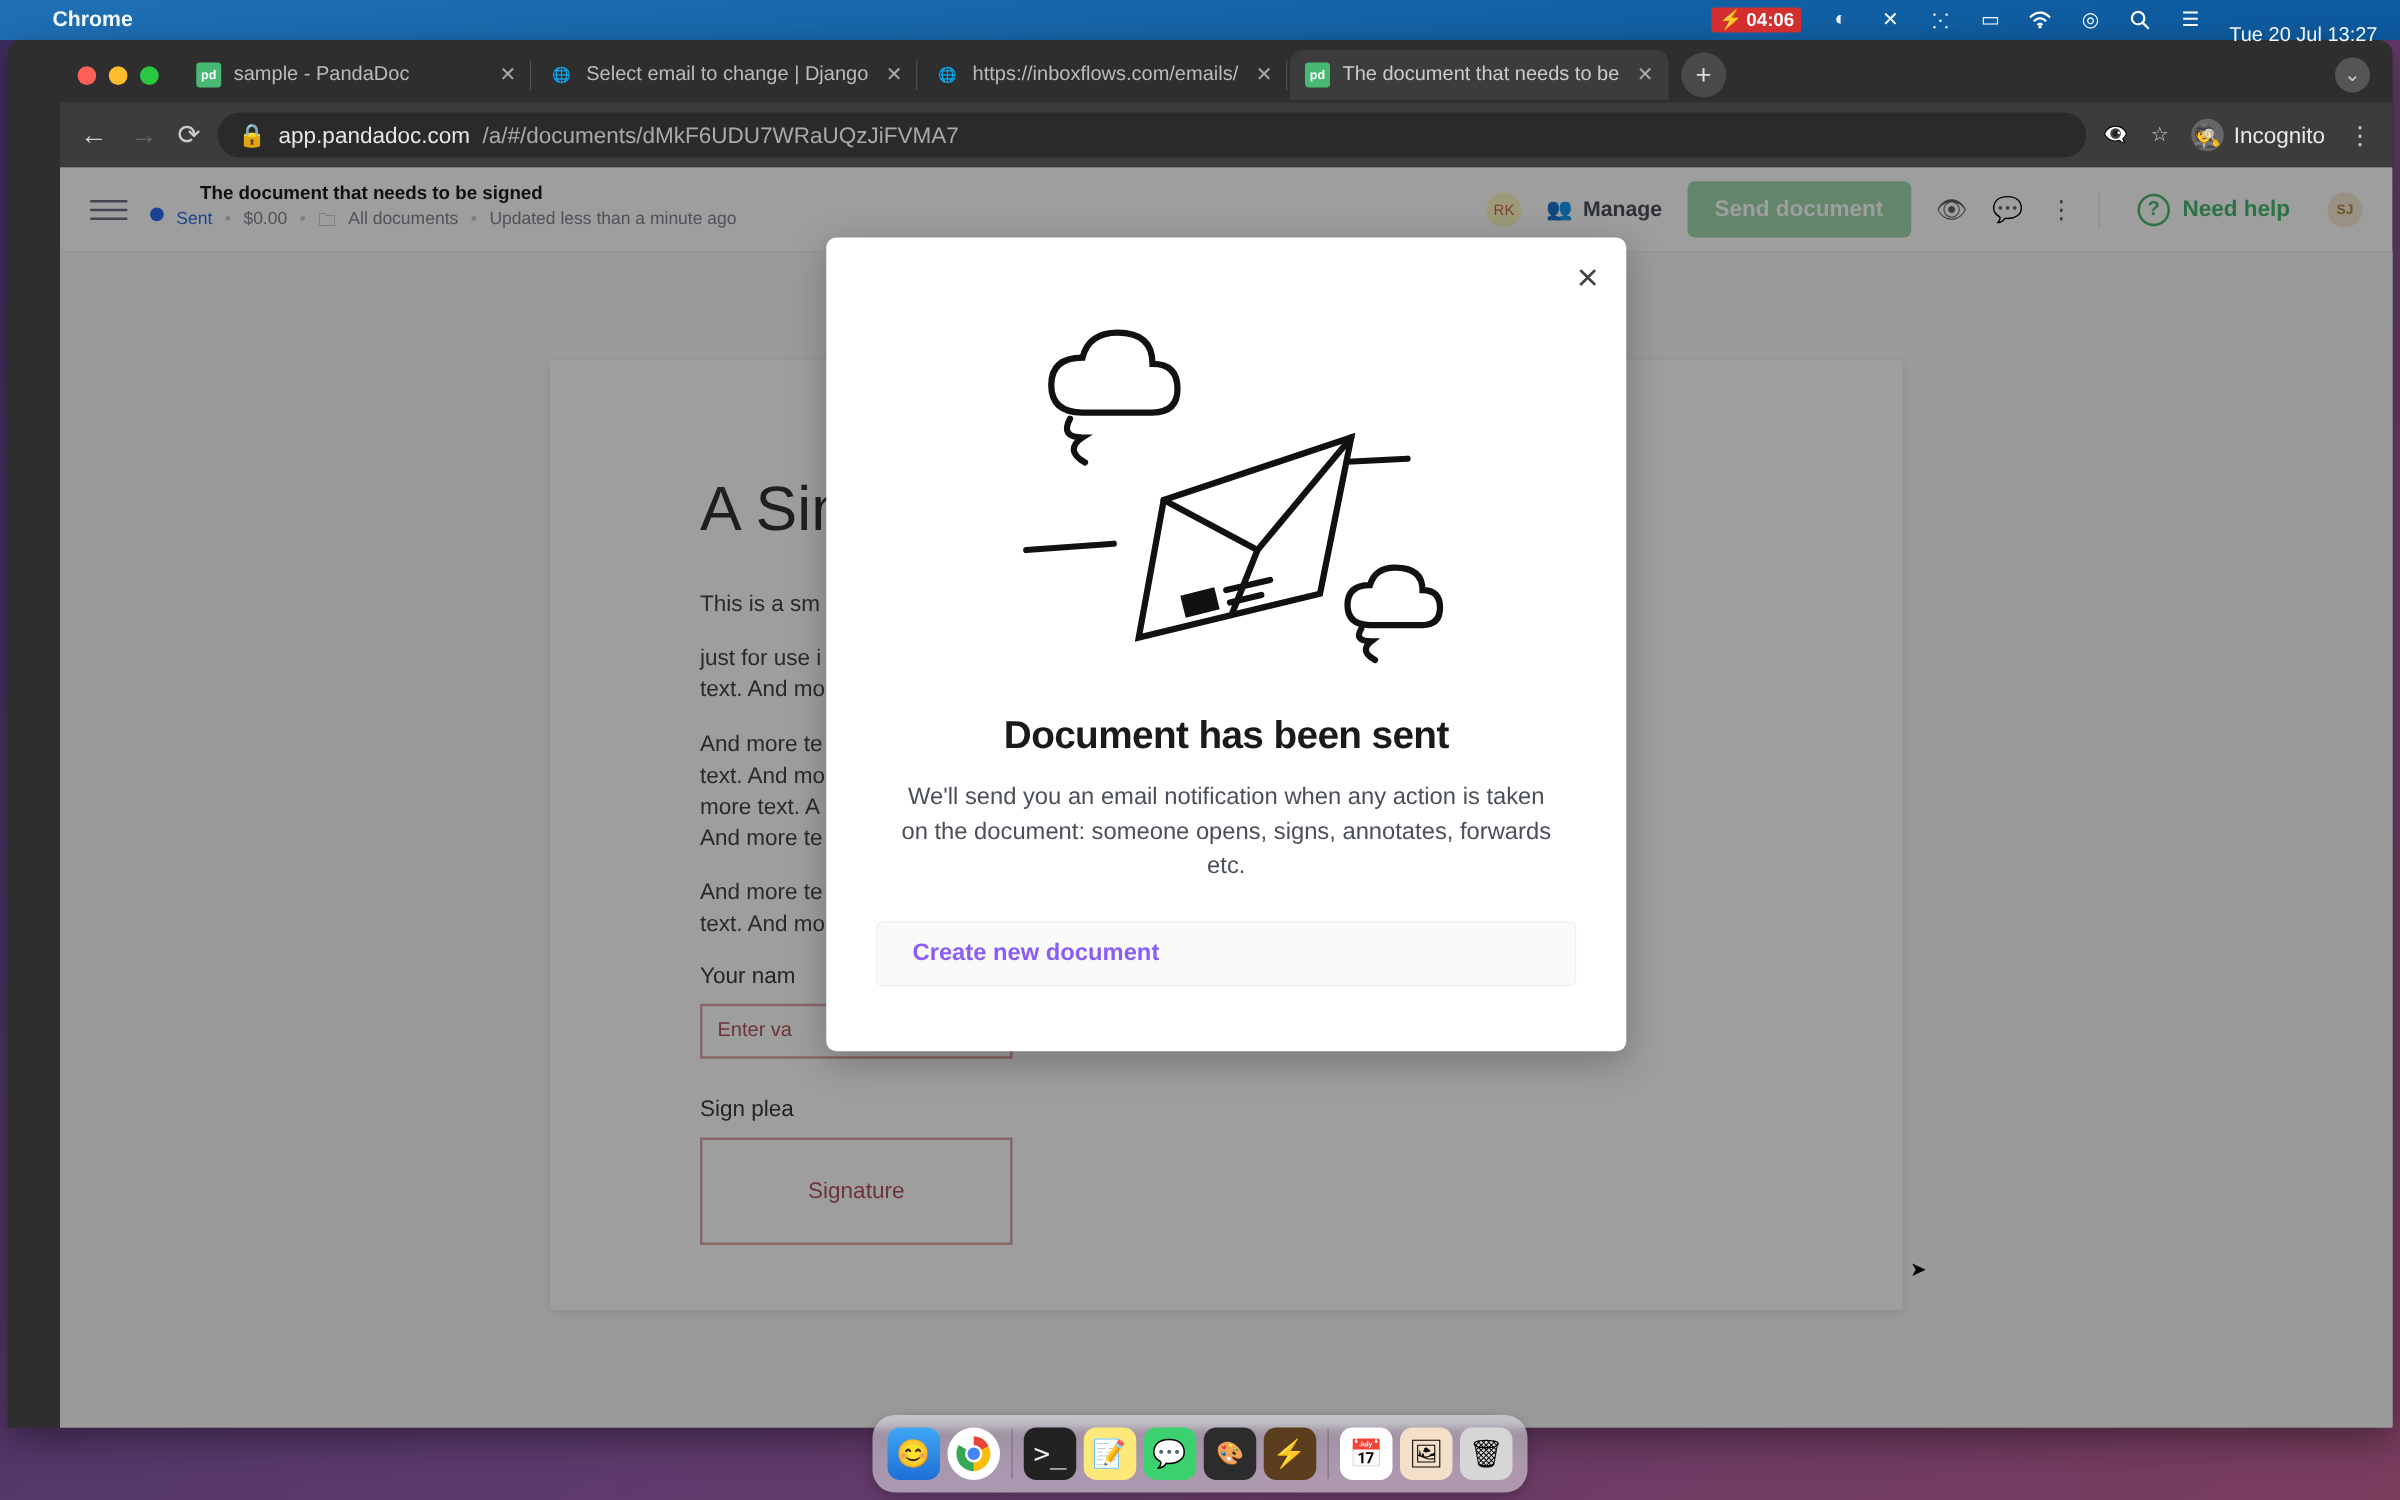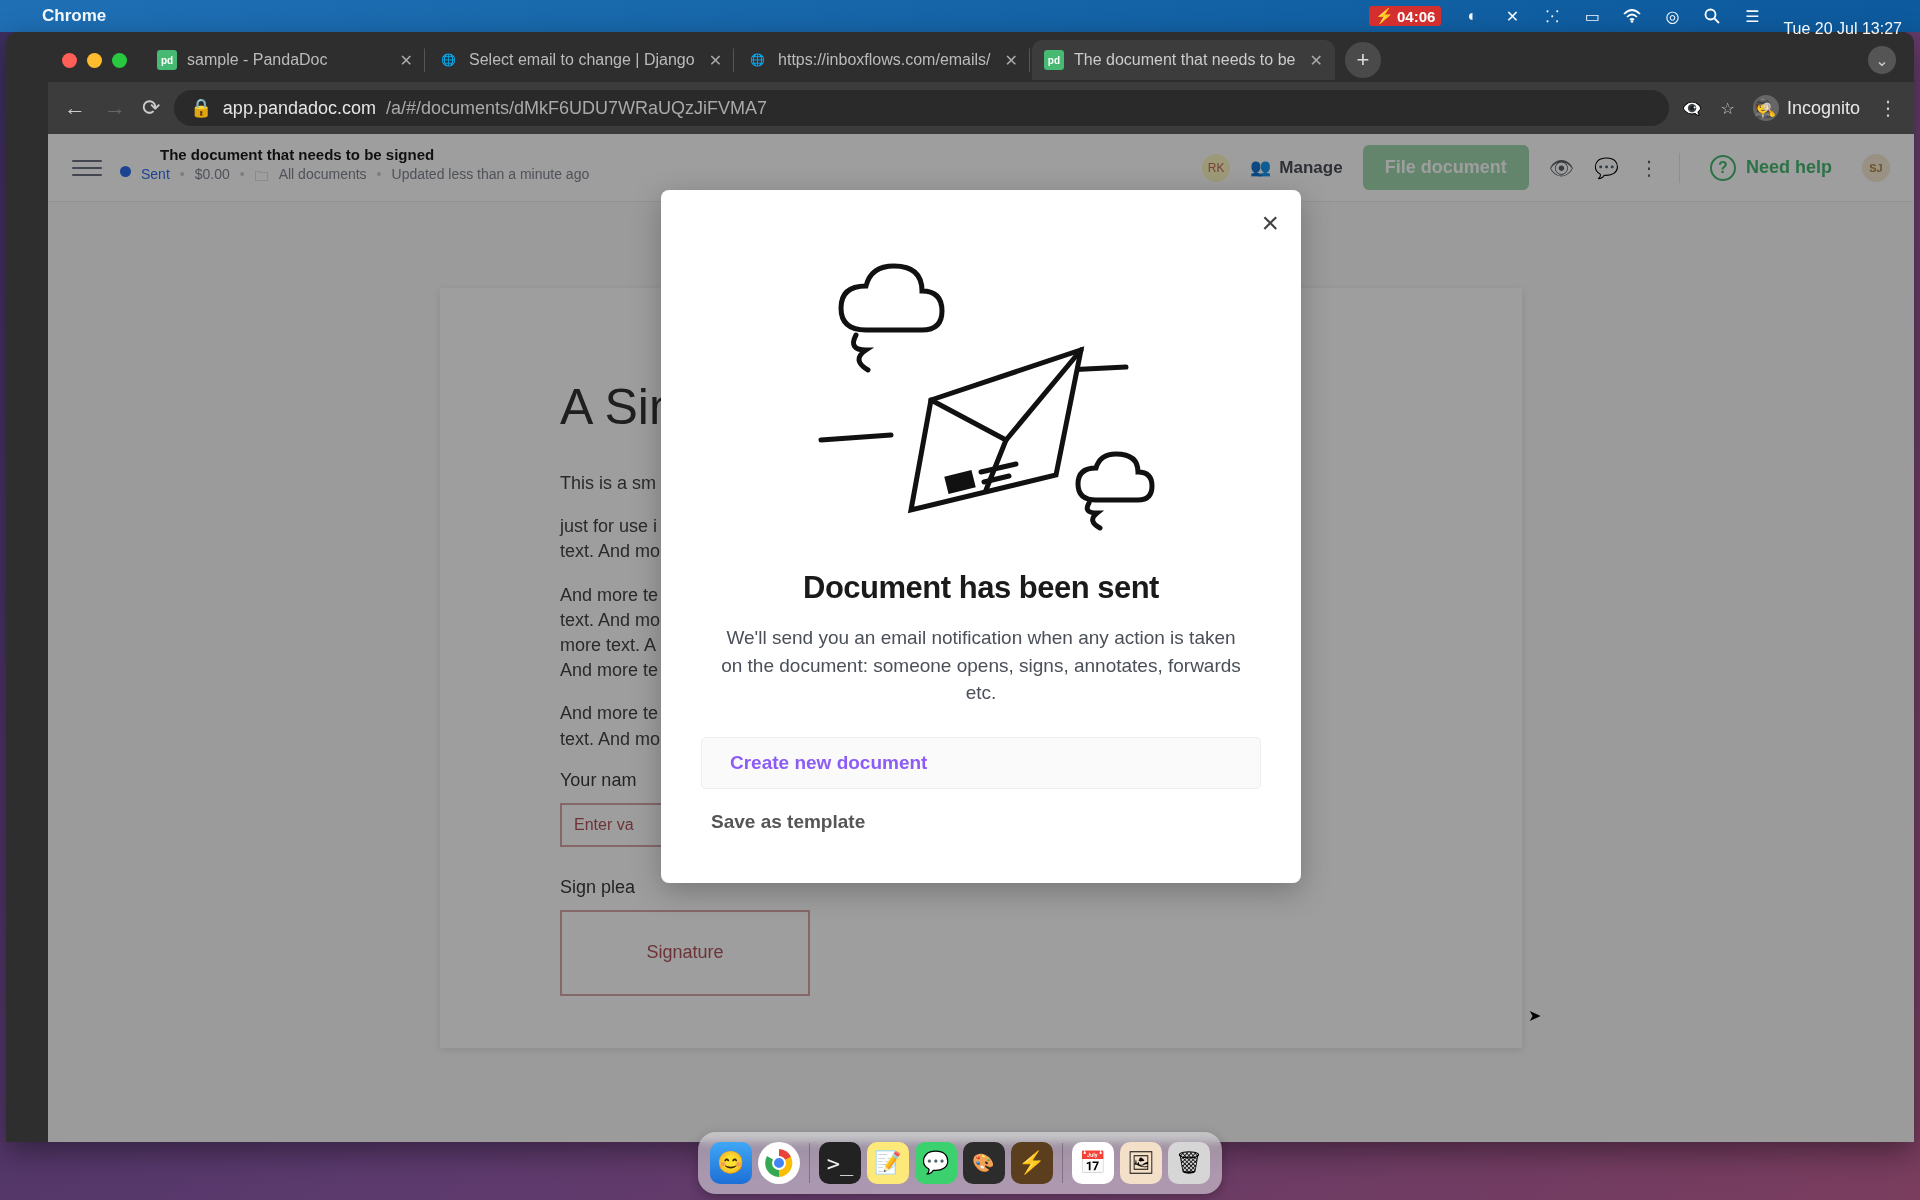--- a/index.html
+++ b/index.html
@@ -206,21 +206,21 @@
           <span class="meta-sep">•</span>
           <span>Updated less than a minute ago</span>
         </div>
       </div>
       <div class="topbar-right">
         <span class="avatar-pill">RK</span>
         <div class="manage-grp">
           <span>👥</span>
           <span>Manage</span>
         </div>
-        <div class="send-btn">File document</div>
+        <div class="send-btn">Send document</div>
         <span class="icon-btn">👁</span>
         <span class="icon-btn">💬</span>
         <span class="icon-btn">⋮</span>
         <div style="width:1px;height:30px;background:#e5e5e5;"></div>
         <div class="need-help">
           <span class="help-q">?</span>
           <span>Need help</span>
         </div>
         <span class="avatar-sj">SJ</span>
       </div>
@@ -270,21 +270,20 @@
             </g>
 
             <rect x="195" y="233" width="28" height="18" fill="#111" transform="rotate(-14 209 242)"></rect>
             <line x1="230" y1="232" x2="265" y2="224" stroke="#111" stroke-width="5" stroke-linecap="round"></line>
             <line x1="233" y1="242" x2="258" y2="236" stroke="#111" stroke-width="5" stroke-linecap="round"></line>
           </svg>
         </div>
         <h2>Document has been sent</h2>
         <div class="modal-desc">We'll send you an email notification when any action is taken on the document: someone opens, signs, annotates, forwards etc.</div>
         <div class="modal-btn-primary">Create new document</div>
-        <div class="modal-btn-secondary">Save as template</div>
       </div>
       <span class="cursor-pointer" style="left:1480px; top:872px;">➤</span>
     </div>
 
   </div>
 </div>
 
 <div class="dock">
   <div class="dock-app da-finder">😊</div>
   <div class="dock-app da-chrome">

